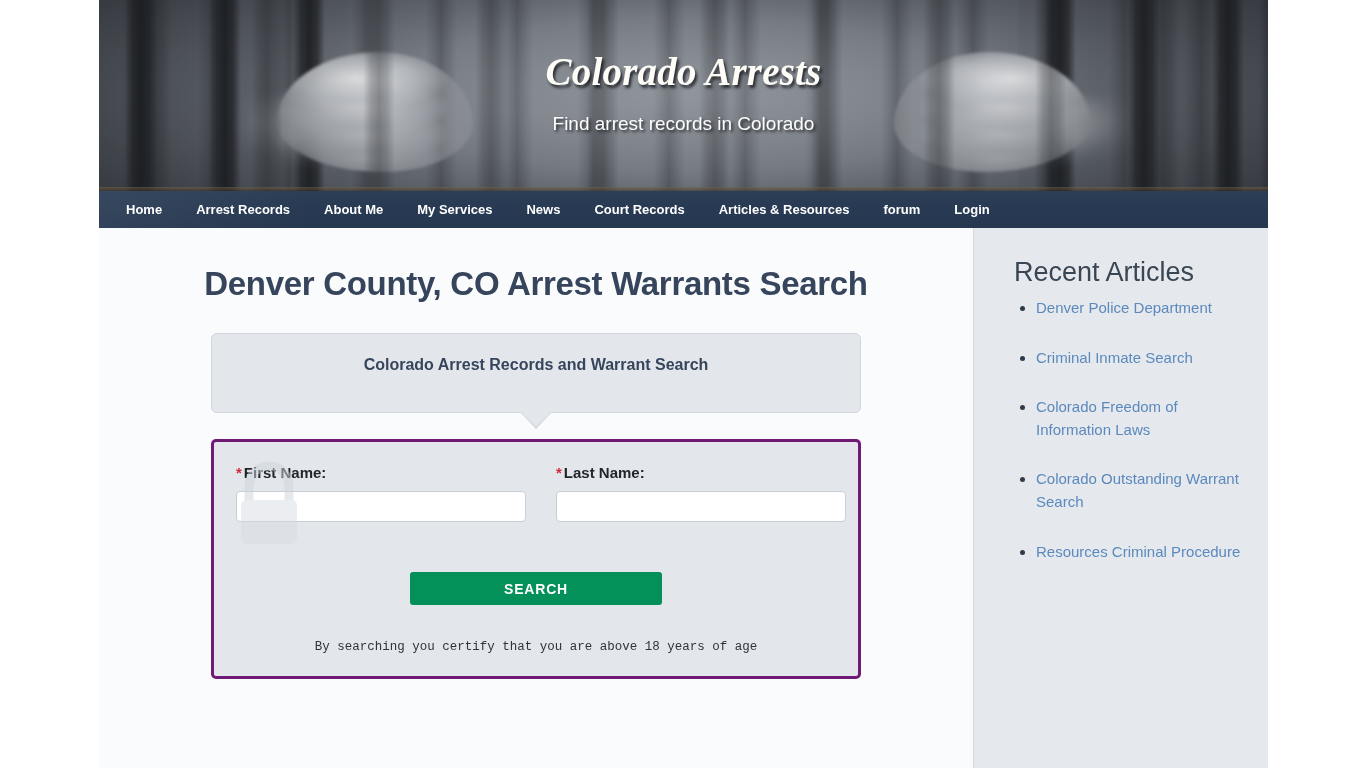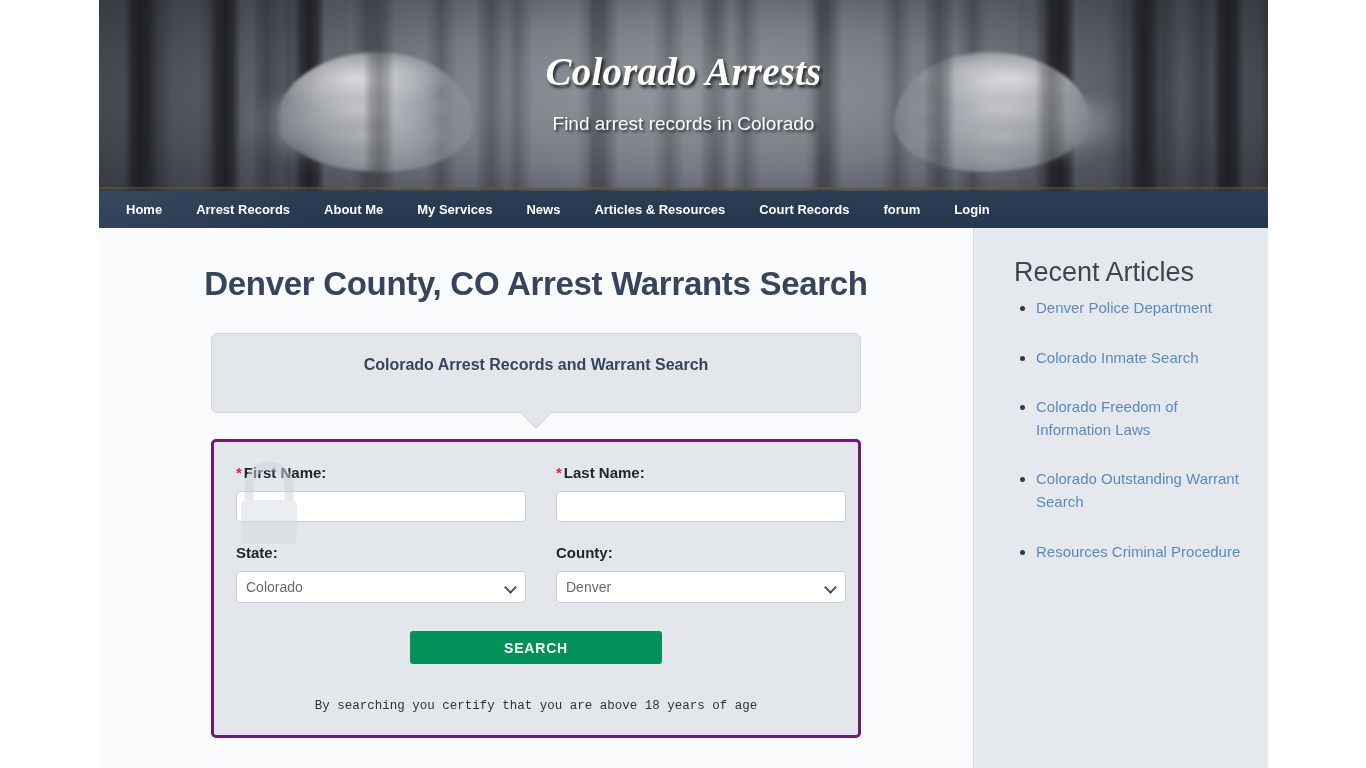--- a/index.html
+++ b/index.html
@@ -427,22 +427,22 @@
       </div>
     </div>
 
     <nav class="navbar">
       <div class="nav-shade"></div>
       <a class="nav-item">Home</a>
       <a class="nav-item">Arrest Records</a>
       <a class="nav-item">About Me</a>
       <a class="nav-item">My Services</a>
       <a class="nav-item">News</a>
+      <a class="nav-item">Court Records</a>
       <a class="nav-item">Articles &amp; Resources</a>
-      <a class="nav-item">Court Records</a>
       <a class="nav-item">forum</a>
       <a class="nav-item">Login</a>
     </nav>
 
     <div class="content-wrap">
 
       <div class="main-col">
 
         <h1 class="page-title">Denver County, CO Arrest Warrants Search</h1>
 
@@ -465,53 +465,33 @@
               <input class="text-input" type="text" placeholder="" style="">
             </div>
             <div class="field">
               <label class="field-label"><span class="req">*</span><span>Last Name:</span></label>
               <input class="text-input" type="text" placeholder="" style="">
             </div>
           </div>
 
           <div class="row-gap"></div>
 
-          <div class="field-row">
-            <div class="field">
-              <label class="field-label">State:</label>
-              <div class="select-wrap">
-                <select class="select-input">
-                  <option>Colorado</option>
-                </select>
-                <span class="select-chev"></span>
-              </div>
-            </div>
-            <div class="field">
-              <label class="field-label">County:</label>
-              <div class="select-wrap">
-                <select class="select-input">
-                  <option>Denver</option>
-                </select>
-                <span class="select-chev"></span>
-              </div>
-            </div>
-          </div>
 
           <button class="search-btn" type="submit">SEARCH</button>
 
           <div class="disclaimer">By searching you certify that you are above 18 years of age</div>
         </form>
 
       </div>
 
       <aside class="side-col">
         <h2 class="side-title">Recent Articles</h2>
         <ul class="side-list">
           <li><a class="side-link">Denver Police Department</a></li>
-          <li><a class="side-link">Colorado Inmate Search</a></li>
+          <li><a class="side-link">Criminal Inmate Search</a></li>
           <li><a class="side-link">Colorado Freedom of Information Laws</a></li>
           <li><a class="side-link">Colorado Outstanding Warrant Search</a></li>
           <li><a class="side-link">Resources Criminal Procedure</a></li>
         </ul>
       </aside>
 
     </div>
   </div>
 </div>
 

